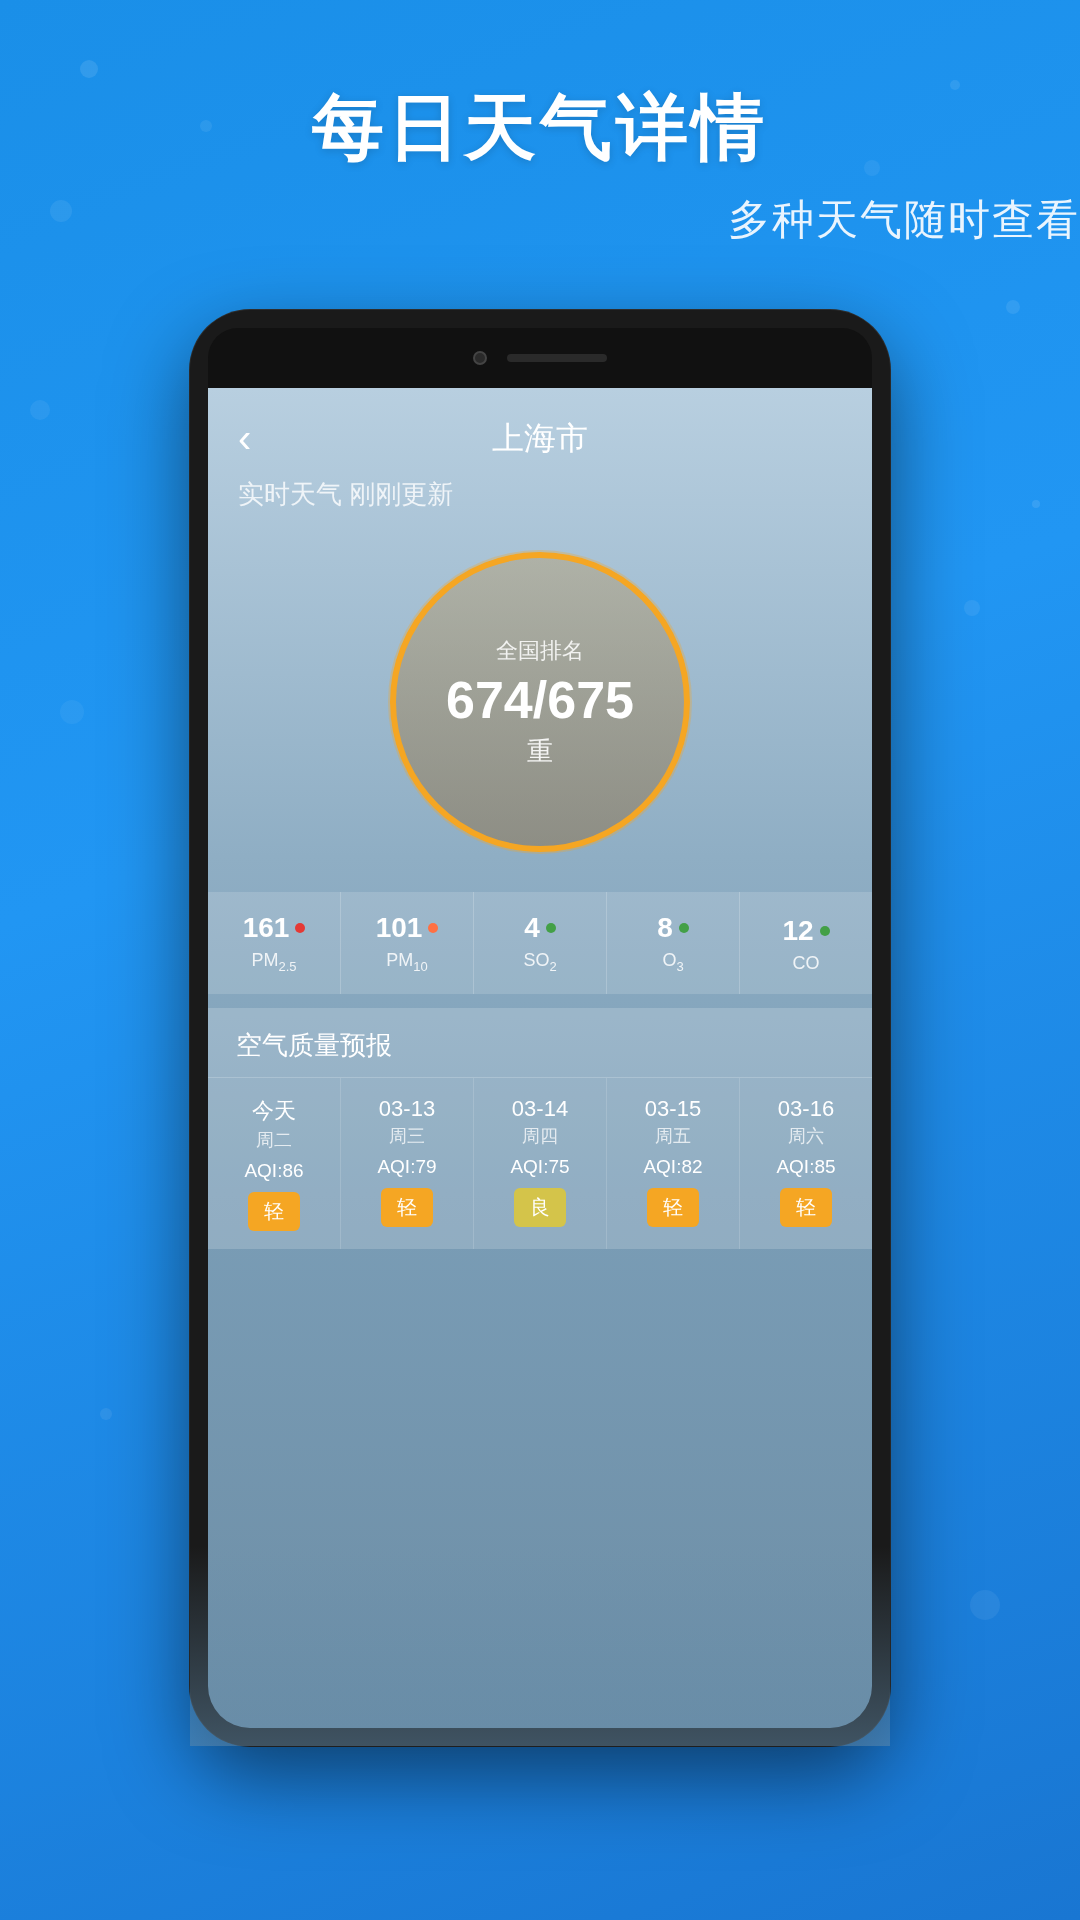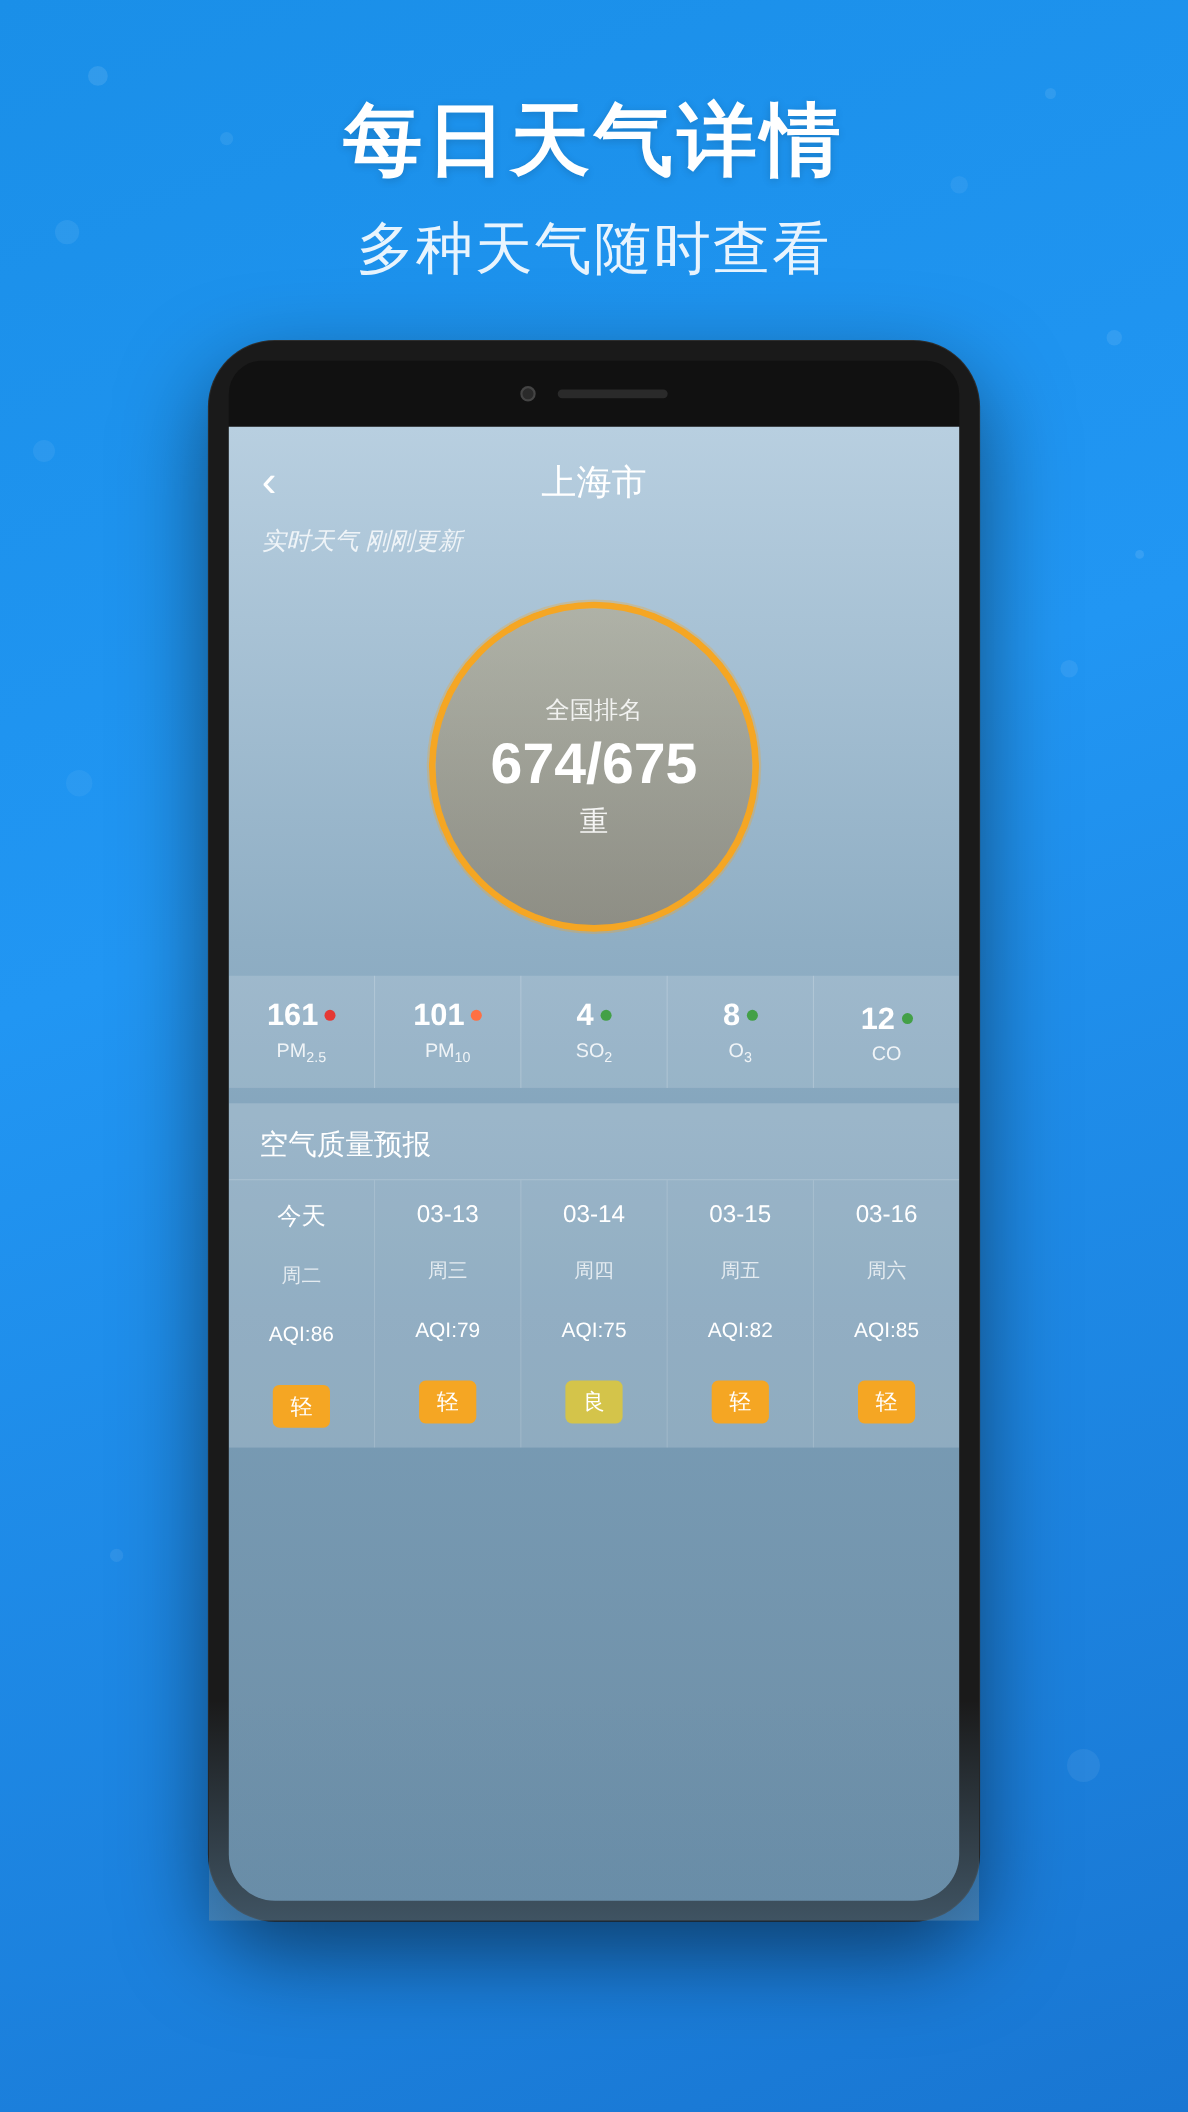--- a/index.html
+++ b/index.html
@@ -34,23 +34,24 @@
     }
     .header-title {
       color: #fff;
       font-size: 72px;
       font-weight: 700;
       letter-spacing: 4px;
       text-shadow: 0 2px 8px rgba(0,0,0,0.15);
     }
     .header-subtitle {
       color: rgba(255,255,255,0.9);
-      font-size: 52px;
+      font-size: 42px;
       margin-top: 16px;
       letter-spacing: 2px;
+      text-align: right;
     }
 
     
     .phone-wrapper {
       position: absolute;
       top: 310px;
       left: 50%;
       transform: translateX(-50%);
       width: 700px;
       z-index: 3;
@@ -109,23 +110,22 @@
       position: absolute;
       left: 50%;
       transform: translateX(-50%);
       color: #fff;
       font-size: 32px;
       font-weight: 500;
     }
 
     .update-info {
       color: rgba(255,255,255,0.8);
-      font-size: 22px;
+      font-size: 26px;
       padding: 0 30px 20px;
-      font-style: italic;
     }
 
     
     .aqi-circle-section {
       display: flex;
       justify-content: center;
       padding: 20px 0 30px;
     }
     .aqi-circle-outer {
       width: 300px;
@@ -218,21 +218,20 @@
       display: flex;
       align-items: stretch;
     }
     .forecast-col {
       flex: 1;
       display: flex;
       flex-direction: column;
       align-items: center;
       padding: 18px 6px;
       border-right: 1px solid rgba(255,255,255,0.15);
-      gap: 24px;
     }
     .forecast-col:last-child { border-right: none; }
     .forecast-day-main {
       color: #fff;
       font-size: 22px;
       font-weight: 500;
     }
     .forecast-weekday {
       color: rgba(255,255,255,0.75);
       font-size: 18px;

